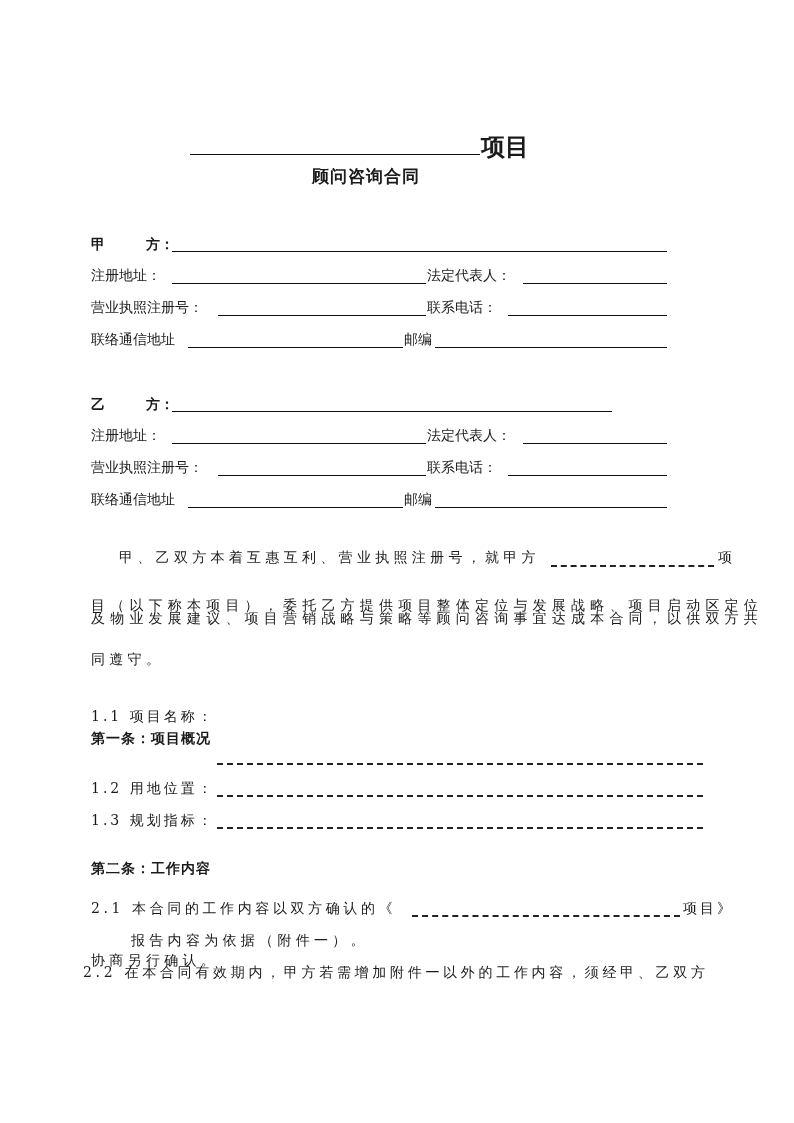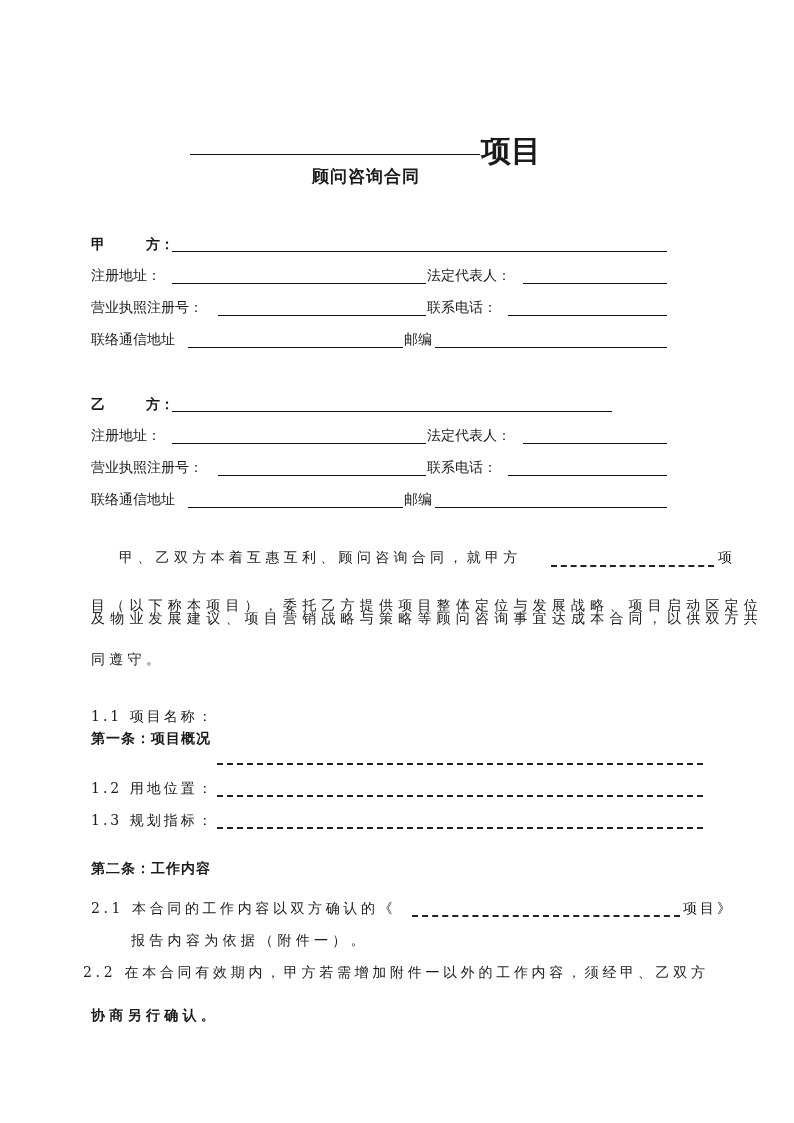--- a/index.html
+++ b/index.html
@@ -2,21 +2,21 @@
 <html><head>
   <meta charset="utf-8">
   <style>
     html, body { margin: 0; padding: 0; background: #ffffff; }
     body {
       width: 794px; height: 1123px; position: relative; overflow: hidden;
       font-family: "DejaVu Serif", "Liberation Serif", serif;
       color: #1a1a1a;
     }
     .abs { position: absolute; white-space: nowrap; }
-    .title1 { font-size: 30px; font-weight: bold; }
+    .title1 { font-size: 24px; font-weight: bold; }
     .title2 { font-size: 17px; font-weight: bold; letter-spacing: 1px; }
     .line { position: absolute; border-bottom: 1.3px solid #111; height: 0; }
     .dline { position: absolute; border-bottom: 2px dashed #222; height: 0; }
     .lbl { font-size: 14px; }
     .blbl { font-size: 14px; font-weight: bold; }
     .body { font-size: 14px; letter-spacing: 4.3px; }
     .sec { font-size: 14px; font-weight: bold; letter-spacing: 1px; }
   </style>
 </head>
 <body>
@@ -61,21 +61,21 @@
   <span class="abs lbl" style="left:427px; top:459px;">联系电话：</span>
   <div class="line" style="left:508px; top:475px; width:159px;"></div>
 
   <span class="abs lbl" style="left:91px; top:491px;">联络通信地址</span>
   <div class="line" style="left:188px; top:507px; width:215px;"></div>
   <span class="abs lbl" style="left:404px; top:491px;">邮编</span>
   <div class="line" style="left:435px; top:507px; width:232px;"></div>
 </div>
 
 <div>
-  <span class="abs body" style="left:119px; top:549px;">甲、乙双方本着互惠互利、顾问咨询合同，就甲方</span>
+  <span class="abs body" style="left:119px; top:549px;">甲、乙双方本着互惠互利、营业执照注册号，就甲方</span>
   <div class="dline" style="left:551px; top:565px; width:163px;"></div>
   <span class="abs body" style="left:718px; top:549px;">项</span>
   <span class="abs body" style="left:91px; top:583px; letter-spacing:5.2px;margin-top:14px;">目（以下称本项目），委托乙方提供项目整体定位与发展战略、项目启动区定位</span>
   <span class="abs body" style="left:91px; top:610px; letter-spacing:5.2px;">及物业发展建议、项目营销战略与策略等顾问咨询事宜达成本合同，以供双方共</span>
   <span class="abs body" style="left:91px; top:651px;">同遵守。</span>
 </div>
 
 <div>
   <span class="abs sec" style="left:91px; top:699px;margin-top:31px;">第一条：项目概况</span>
 
@@ -91,14 +91,14 @@
 
 <div>
   <span class="abs sec" style="left:91px; top:860px;">第二条：工作内容</span>
 
   <span class="abs body" style="left:91px; top:900px; letter-spacing:3.6px;">2.1 本合同的工作内容以双方确认的《</span>
   <div class="dline" style="left:412px; top:915px; width:268px;"></div>
   <span class="abs body" style="left:683px; top:900px; letter-spacing:3px;">项目》</span>
 
   <span class="abs body" style="left:91px; top:932px;margin-left:40px;">报告内容为依据（附件一）。</span>
   <span class="abs body" style="left:83px; top:964px; letter-spacing:3.7px;">2.2 在本合同有效期内，甲方若需增加附件一以外的工作内容，须经甲、乙双方</span>
-  <span class="abs body" style="left:91px; top:1007px;font-weight:bold;">协商另行确认。</span>
+  <span class="abs body" style="left:91px; top:952px;">协商另行确认。</span>
 </div>
 
 </body></html>

